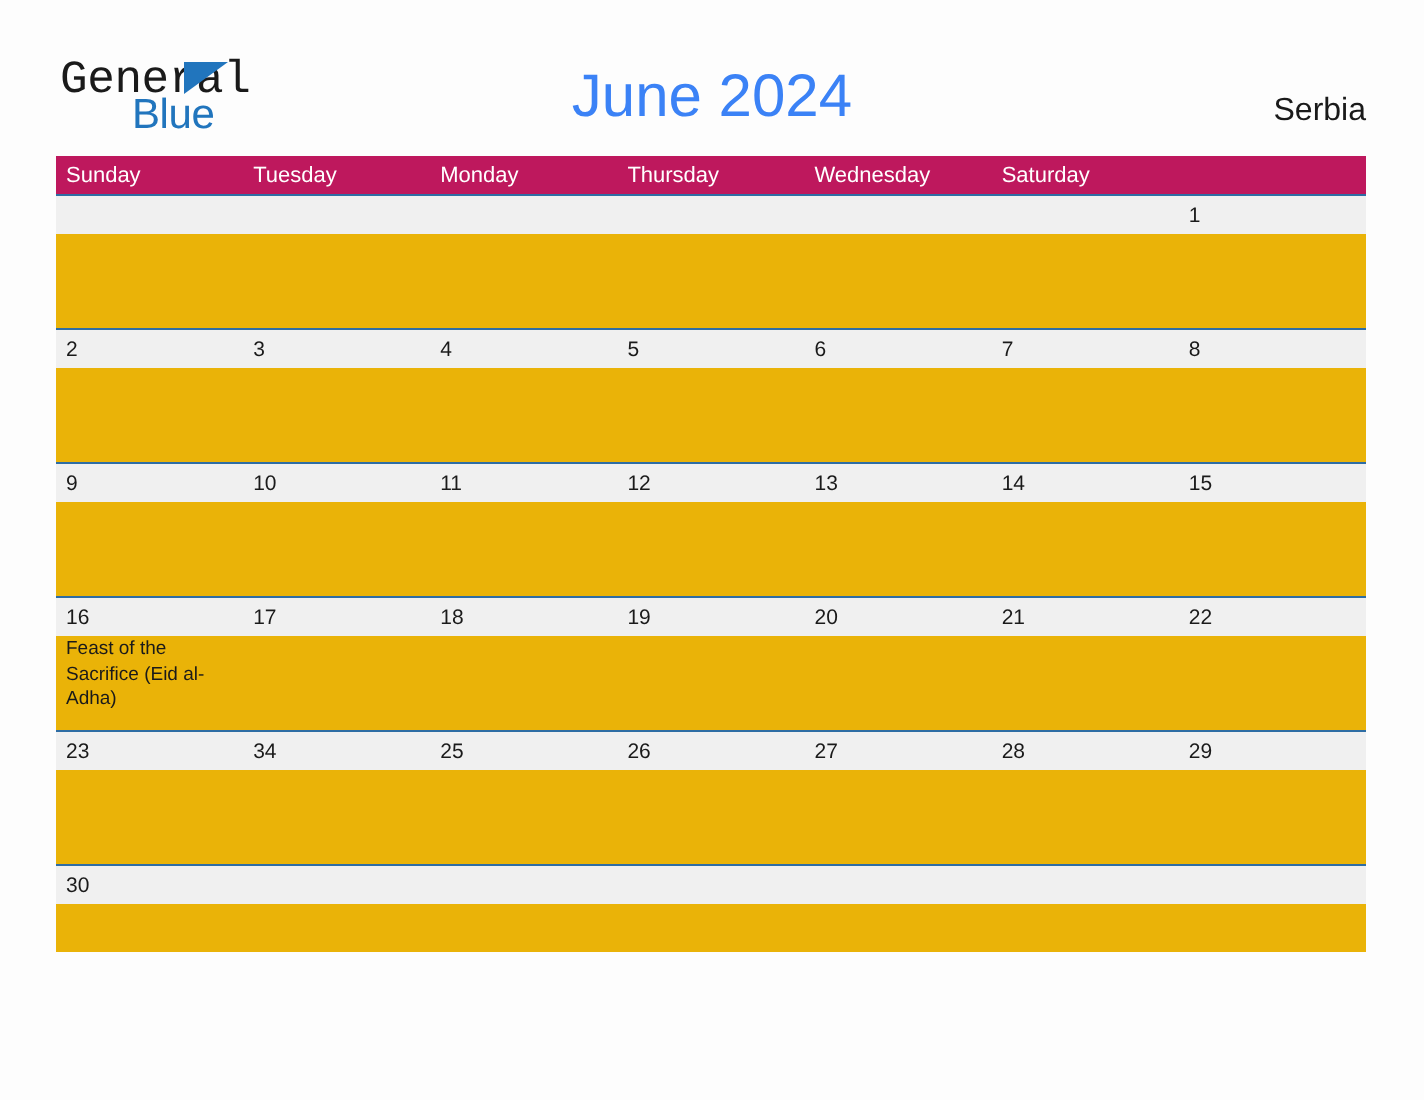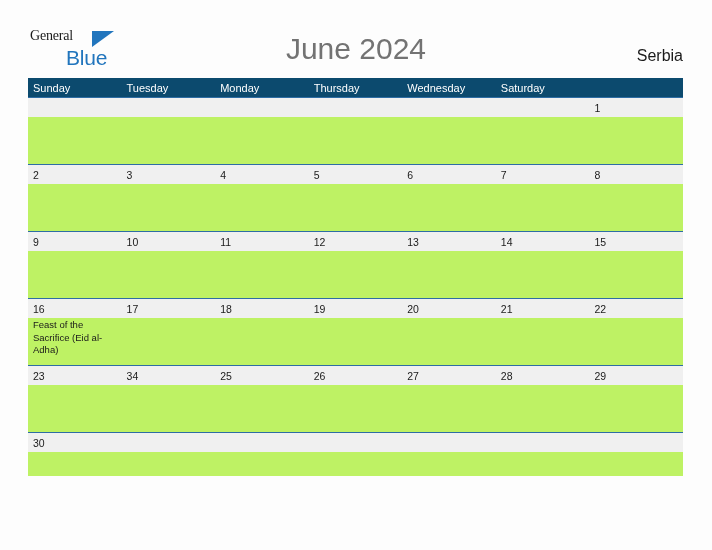--- a/index.html
+++ b/index.html
@@ -37,24 +37,24 @@
     top: 29px;
     width: 190px;
     height: 42px;
     line-height: 1;
     user-select: none;
   }
   .brand-top {
     position: absolute;
     left: 0;
     top: 0;
-    font-size: 14px;
+    font-size: 23px;
     letter-spacing: -0.2px;
     color: #1a1a1a;
-    font-family: Liberation Serif, serif;
+    font-family: Liberation Mono, monospace;
   }
   .brand-tri {
     position: absolute;
     left: 62px;
     top: 2px;
     width: 0;
     height: 0;
     border-left: 22px solid #2175bd;
     border-bottom: 16px solid transparent;
   }
@@ -68,21 +68,21 @@
     font-family: "Liberation Sans", sans-serif;
   }
 
   .title {
     position: absolute;
     left: 0;
     top: 32px;
     width: 712px;
     text-align: center;
     font-size: 30px;
-    color: #737373;
+    color: #3b82f6;
     font-family: "Liberation Sans", sans-serif;
   }
 
   .region {
     position: absolute;
     right: 29px;
     top: 47px;
     font-size: 16px;
     color: #1a1a1a;
     font-family: "Liberation Sans", sans-serif;
@@ -93,21 +93,21 @@
     position: absolute;
     left: 28px;
     top: 78px;
     width: 655px;
   }
 
   .dow-row {
     display: flex;
     width: 655px;
     height: 19px;
-    background: #0c4a6e;
+    background: #be185d;
   }
   .dow-cell {
     width: 93.571px;
     height: 19px;
     box-sizing: border-box;
     padding-left: 5px;
     display: flex;
     align-items: center;
     color: #ffffff;
     font-size: 11px;
@@ -123,21 +123,21 @@
     border-top: none;
   }
   .week-band {
     display: flex;
     width: 655px;
     background: #f0f0f0;
   }
   .week-body {
     display: flex;
     width: 655px;
-    background: #bef264;
+    background: #eab308;
   }
 
   .daynum-cell {
     width: 93.571px;
     box-sizing: border-box;
     padding: 4px 4px 3px 5px;
     font-size: 10.5px;
     color: #1a1a1a;
     min-height: 17px;
     font-family: "Liberation Sans", sans-serif;

